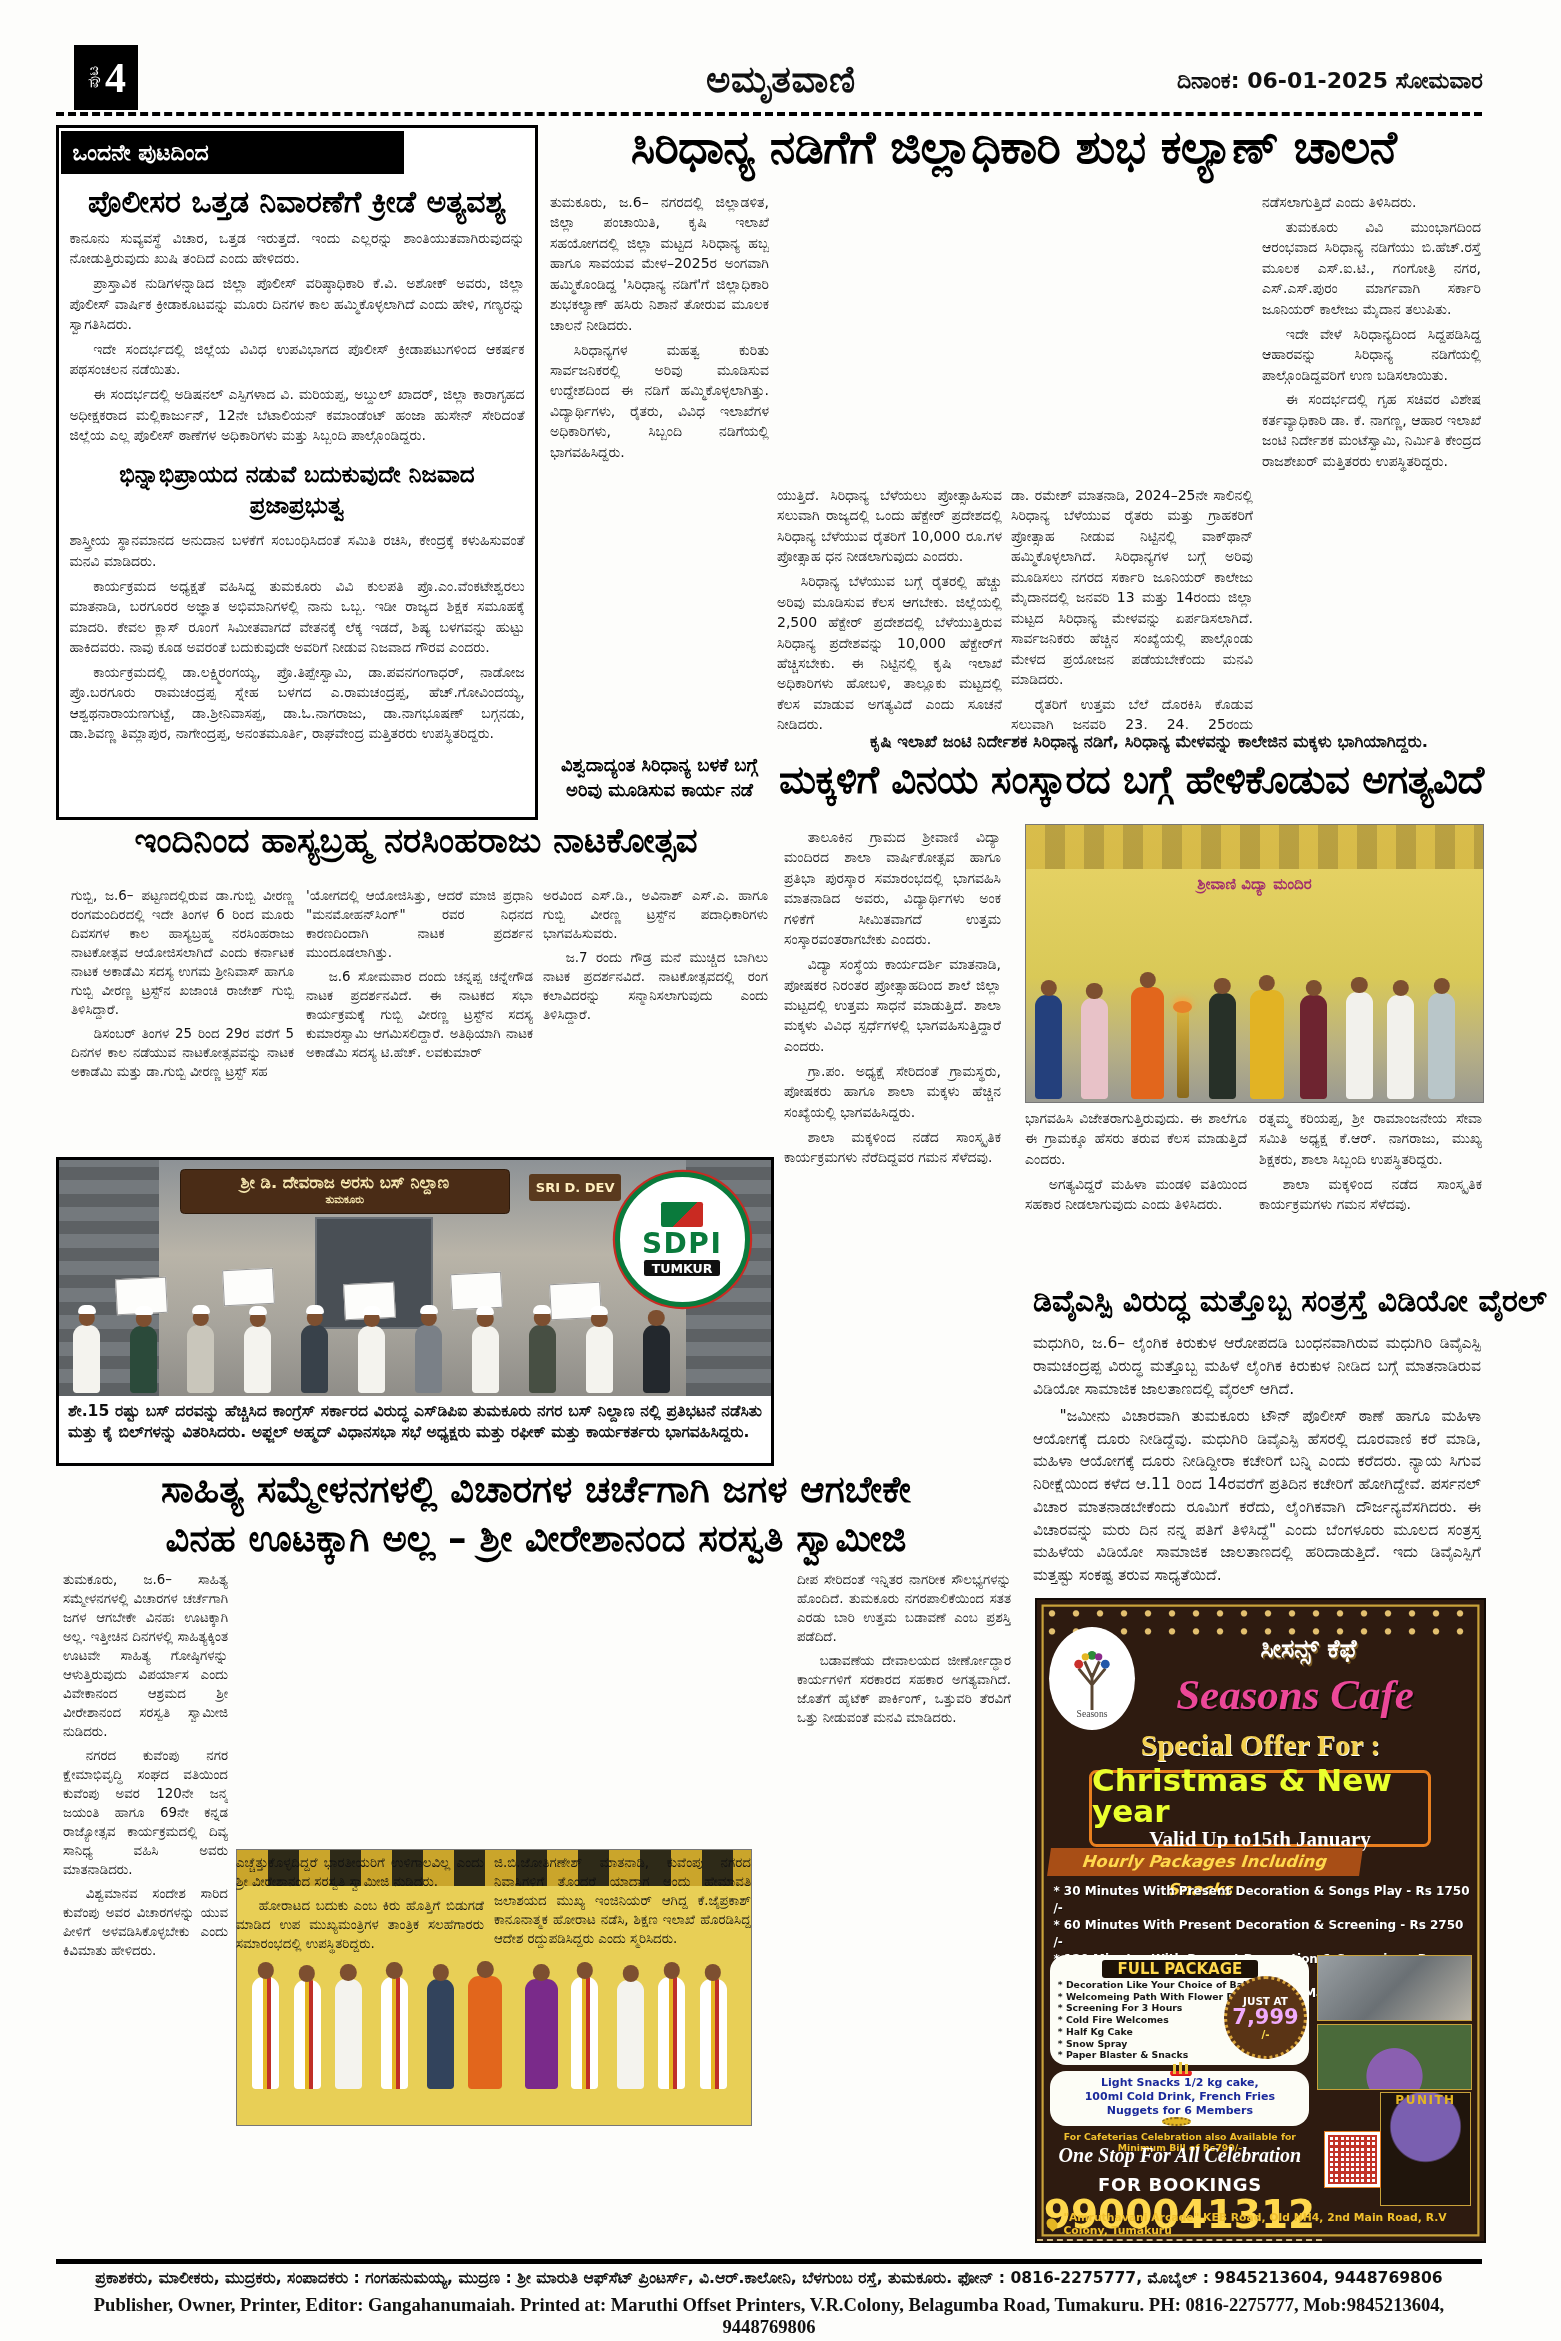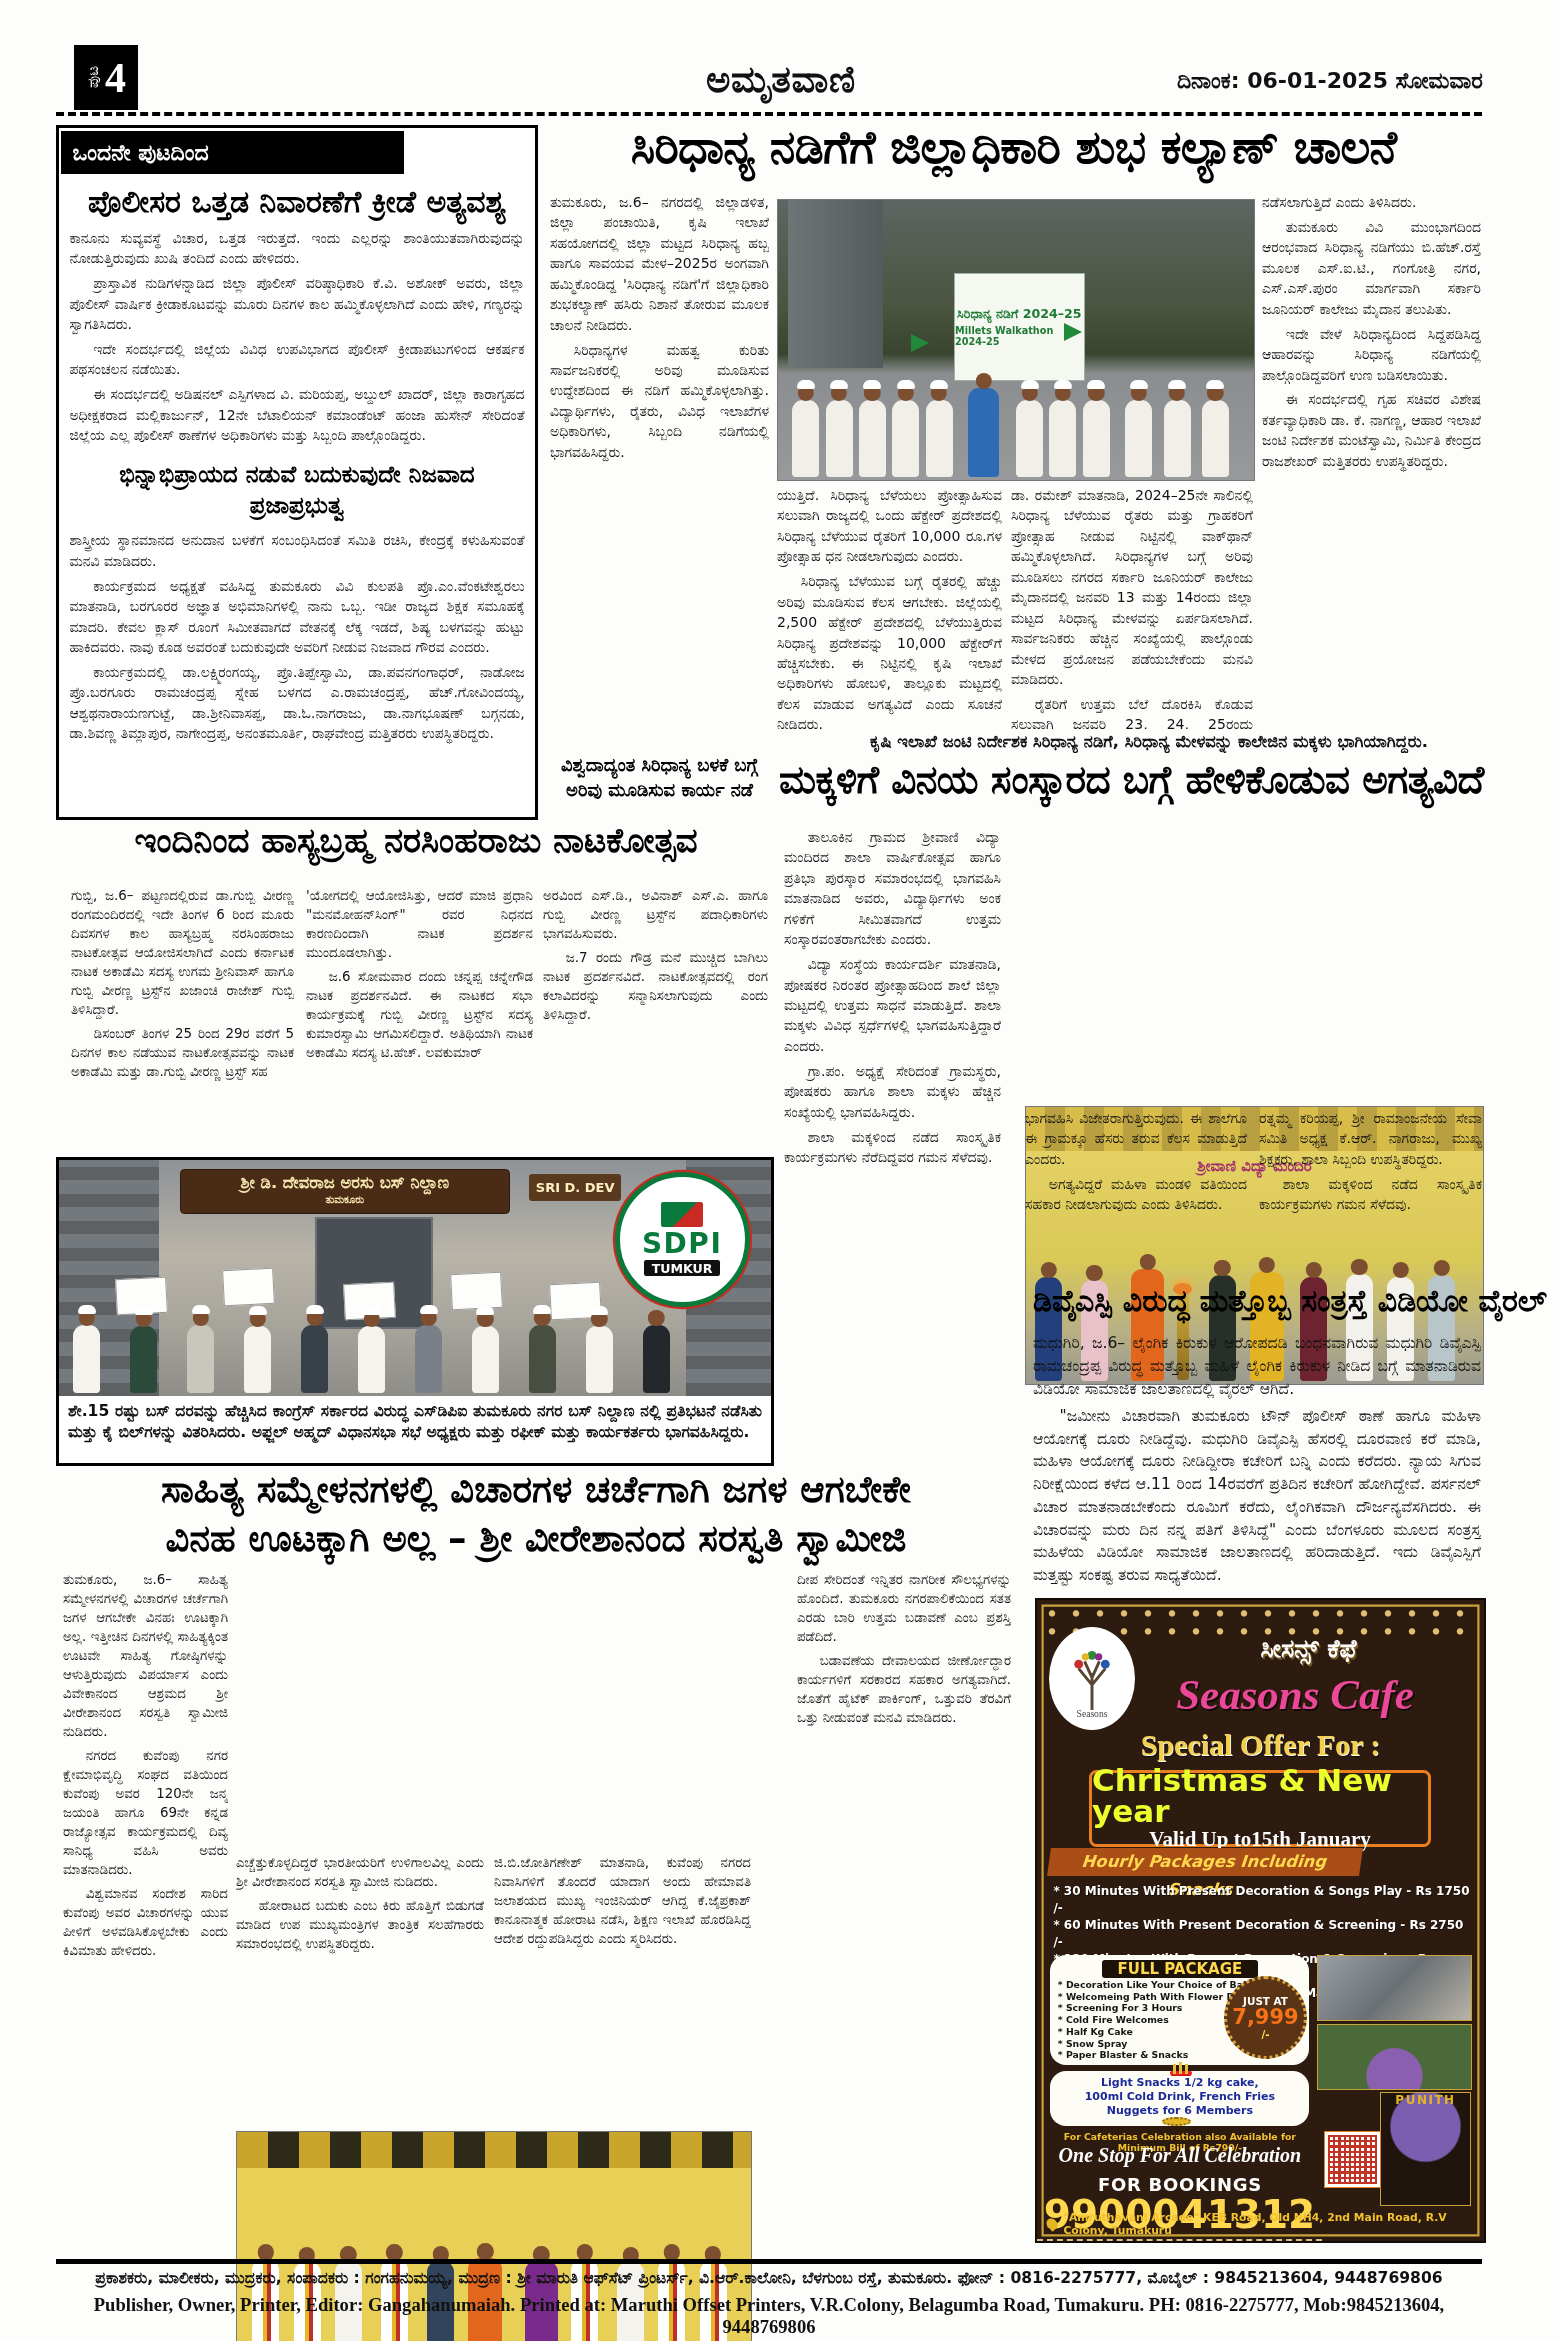--- a/index.html
+++ b/index.html
@@ -74,43 +74,20 @@
   </div>
 
   <div class="abs hl c" style="left:546px;top:120px;width:935px;font-size:46px;white-space:nowrap;letter-spacing:-0.7px;">ಸಿರಿಧಾನ್ಯ ನಡಿಗೆಗೆ ಜಿಲ್ಲಾಧಿಕಾರಿ ಶುಭ ಕಲ್ಯಾಣ್ ಚಾಲನೆ</div>
 
   <div class="abs body-col clip" style="left:550px;top:192px;width:219px;height:556px;">
     <p class="p0">ತುಮಕೂರು, ಜ.6– ನಗರದಲ್ಲಿ ಜಿಲ್ಲಾಡಳಿತ, ಜಿಲ್ಲಾ ಪಂಚಾಯಿತಿ, ಕೃಷಿ ಇಲಾಖೆ ಸಹಯೋಗದಲ್ಲಿ ಜಿಲ್ಲಾ ಮಟ್ಟದ ಸಿರಿಧಾನ್ಯ ಹಬ್ಬ ಹಾಗೂ ಸಾವಯವ ಮೇಳ–2025ರ ಅಂಗವಾಗಿ ಹಮ್ಮಿಕೊಂಡಿದ್ದ 'ಸಿರಿಧಾನ್ಯ ನಡಿಗೆ'ಗೆ ಜಿಲ್ಲಾಧಿಕಾರಿ ಶುಭಕಲ್ಯಾಣ್ ಹಸಿರು ನಿಶಾನೆ ತೋರುವ ಮೂಲಕ ಚಾಲನೆ ನೀಡಿದರು.</p>
     <p class="p">ಸಿರಿಧಾನ್ಯಗಳ ಮಹತ್ವ ಕುರಿತು ಸಾರ್ವಜನಿಕರಲ್ಲಿ ಅರಿವು ಮೂಡಿಸುವ ಉದ್ದೇಶದಿಂದ ಈ ನಡಿಗೆ ಹಮ್ಮಿಕೊಳ್ಳಲಾಗಿತ್ತು. ವಿದ್ಯಾರ್ಥಿಗಳು, ರೈತರು, ವಿವಿಧ ಇಲಾಖೆಗಳ ಅಧಿಕಾರಿಗಳು, ಸಿಬ್ಬಂದಿ ನಡಿಗೆಯಲ್ಲಿ ಭಾಗವಹಿಸಿದ್ದರು.</p>
   </div>
   <div class="abs hl c clip" style="left:550px;top:752px;width:219px;height:61px;font-size:18px;line-height:1.4;">ವಿಶ್ವದಾದ್ಯಂತ ಸಿರಿಧಾನ್ಯ ಬಳಕೆ ಬಗ್ಗೆ ಅರಿವು ಮೂಡಿಸುವ ಕಾರ್ಯ ನಡೆ</div>
 
-  <div class="abs photo" style="left:777px;top:199px;width:476px;height:280px;
-       background:linear-gradient(180deg,#5d6662 0%,#4a543f 38%,#39452f 55%,#8b8e90 62%,#97999b 100%);">
-    <div class="abs" style="left:2%;top:0;width:20%;height:60%;background:linear-gradient(90deg,#6f7477,#555a5d);"></div>
-    <div class="abs" style="left:70%;top:0;width:30%;height:58%;background:repeating-linear-gradient(90deg,#2f3b28 0 10.4px,#42503а 10.4px 21px,#3a4731 21px 31px);"></div>
-    <div class="abs" style="left:37%;top:26%;width:27%;height:38%;background:#f5f8f1;border:1.5px solid #9fb3a4;display:flex;flex-direction:column;align-items:center;justify-content:center;gap:3px;">
-      <span style="color:#1e7a34;font-weight:bold;font-size:12.6px;">ಸಿರಿಧಾನ್ಯ ನಡಿಗೆ 2024–25</span>
-      <span style="color:#1e7a34;font-weight:bold;font-size:9.7px;">Millets Walkathon 2024-25</span>
-    </div>
-    <span class="flag" style="left:28%;top:48%;"></span>
-    <span class="flag" style="left:60%;top:44%;"></span>
-    <i class="fg cap" style="left:3%;"></i>
-    <i class="fg cap" style="left:10%;"></i>
-    <i class="fg cap" style="left:17%;"></i>
-    <i class="fg cap" style="left:24%;"></i>
-    <i class="fg cap" style="left:31%;"></i>
-    <i class="fg" style="left:40%;width:31px;height:89px;--c:#2e6bb5;"></i>
-    <i class="fg cap" style="left:50%;"></i>
-    <i class="fg cap" style="left:57%;"></i>
-    <i class="fg cap" style="left:64%;"></i>
-    <i class="fg cap" style="left:73%;"></i>
-    <i class="fg cap" style="left:81%;"></i>
-    <i class="fg cap" style="left:89%;"></i>
-  </div>
 
   <div class="abs body-col clip" style="left:777px;top:485px;width:225px;height:244px;">
     <p class="p0">ಯುತ್ತಿದೆ. ಸಿರಿಧಾನ್ಯ ಬೆಳೆಯಲು ಪ್ರೋತ್ಸಾಹಿಸುವ ಸಲುವಾಗಿ ರಾಜ್ಯದಲ್ಲಿ ಒಂದು ಹೆಕ್ಟೇರ್ ಪ್ರದೇಶದಲ್ಲಿ ಸಿರಿಧಾನ್ಯ ಬೆಳೆಯುವ ರೈತರಿಗೆ 10,000 ರೂ.ಗಳ ಪ್ರೋತ್ಸಾಹ ಧನ ನೀಡಲಾಗುವುದು ಎಂದರು.</p>
     <p class="p">ಸಿರಿಧಾನ್ಯ ಬೆಳೆಯುವ ಬಗ್ಗೆ ರೈತರಲ್ಲಿ ಹೆಚ್ಚು ಅರಿವು ಮೂಡಿಸುವ ಕೆಲಸ ಆಗಬೇಕು. ಜಿಲ್ಲೆಯಲ್ಲಿ 2,500 ಹೆಕ್ಟೇರ್ ಪ್ರದೇಶದಲ್ಲಿ ಬೆಳೆಯುತ್ತಿರುವ ಸಿರಿಧಾನ್ಯ ಪ್ರದೇಶವನ್ನು 10,000 ಹೆಕ್ಟೇರ್‌ಗೆ ಹೆಚ್ಚಿಸಬೇಕು. ಈ ನಿಟ್ಟಿನಲ್ಲಿ ಕೃಷಿ ಇಲಾಖೆ ಅಧಿಕಾರಿಗಳು ಹೋಬಳಿ, ತಾಲ್ಲೂಕು ಮಟ್ಟದಲ್ಲಿ ಕೆಲಸ ಮಾಡುವ ಅಗತ್ಯವಿದೆ ಎಂದು ಸೂಚನೆ ನೀಡಿದರು.</p>
 
   </div>
   <div class="abs body-col clip" style="left:1011px;top:485px;width:242px;height:244px;">
     <p class="p0">ಡಾ. ರಮೇಶ್ ಮಾತನಾಡಿ, 2024–25ನೇ ಸಾಲಿನಲ್ಲಿ ಸಿರಿಧಾನ್ಯ ಬೆಳೆಯುವ ರೈತರು ಮತ್ತು ಗ್ರಾಹಕರಿಗೆ ಪ್ರೋತ್ಸಾಹ ನೀಡುವ ನಿಟ್ಟಿನಲ್ಲಿ ವಾಕ್‌ಥಾನ್ ಹಮ್ಮಿಕೊಳ್ಳಲಾಗಿದೆ. ಸಿರಿಧಾನ್ಯಗಳ ಬಗ್ಗೆ ಅರಿವು ಮೂಡಿಸಲು ನಗರದ ಸರ್ಕಾರಿ ಜೂನಿಯರ್ ಕಾಲೇಜು ಮೈದಾನದಲ್ಲಿ ಜನವರಿ 13 ಮತ್ತು 14ರಂದು ಜಿಲ್ಲಾ ಮಟ್ಟದ ಸಿರಿಧಾನ್ಯ ಮೇಳವನ್ನು ಏರ್ಪಡಿಸಲಾಗಿದೆ. ಸಾರ್ವಜನಿಕರು ಹೆಚ್ಚಿನ ಸಂಖ್ಯೆಯಲ್ಲಿ ಪಾಲ್ಗೊಂಡು ಮೇಳದ ಪ್ರಯೋಜನ ಪಡೆಯಬೇಕೆಂದು ಮನವಿ ಮಾಡಿದರು.</p>
     <p class="p">ರೈತರಿಗೆ ಉತ್ತಮ ಬೆಲೆ ದೊರಕಿಸಿ ಕೊಡುವ ಸಲುವಾಗಿ ಜನವರಿ 23, 24, 25ರಂದು ಬೆಂಗಳೂರಿನಲ್ಲಿ ಅಂತಾರಾಷ್ಟ್ರೀಯ ಸಿರಿಧಾನ್ಯ ಮೇಳವನ್ನು ಹಮ್ಮಿಕೊಳ್ಳಲಾಗಿದೆ. ಅಂತಾರಾಷ್ಟ್ರೀಯ ಸಿರಿಧಾನ್ಯ ಮೇಳದ ಪೂರ್ವಭಾವಿಯಾಗಿ ಜಿಲ್ಲಾ ಕೇಂದ್ರದಲ್ಲಿ ಸಿರಿಧಾನ್ಯ ನಡಿಗೆ, ಸಿರಿಧಾನ್ಯ ಮೇಳವನ್ನು ಹಮ್ಮಿಕೊಳ್ಳಲಾಗಿದೆ.</p>
   </div>
@@ -286,21 +263,21 @@
         <div>* Welcomeing Path With Flower Petals</div>
         <div>* Screening For 3 Hours</div>
         <div>* Cold Fire Welcomes</div>
         <div>* Half Kg Cake</div>
         <div>* Snow Spray</div>
         <div>* Paper Blaster &amp; Snacks</div>
       </div>
     </div>
     <div class="abs c" style="left:187px;top:376px;width:77px;height:77px;border-radius:50%;background:#5a3415;border:3.7px dotted #d9a43a;display:flex;flex-direction:column;align-items:center;justify-content:center;">
       <span style="color:#fff;font-weight:bold;font-size:10.4px;">JUST AT</span>
-      <span style="color:#f97316;font-weight:bold;font-size:21px;line-height:1;">7,999</span>
+      <span style="color:#f0abfc;font-weight:bold;font-size:21px;line-height:1;">7,999</span>
       <span style="color:#ffe14d;font-weight:bold;font-size:10.4px;">/-</span>
     </div>
 
     <div class="abs" style="left:280px;top:355px;width:153px;height:64px;border:1.5px solid #c9a23a;background:linear-gradient(135deg,#9aa0a4 0%,#6a7074 50%,#b9b4a8 100%);"></div>
     <div class="abs" style="left:280px;top:424px;width:153px;height:64px;border:1.5px solid #c9a23a;background:radial-gradient(circle at 50% 80%,#8a5fb0 0 30%,#4a6a3a 31% 100%);"></div>
     <div class="abs" style="left:343px;top:492px;width:89px;height:112px;border:1.5px solid #c9a23a;background:radial-gradient(circle at 50% 30%,#7a5fb0 0 38%,#20150c 40% 100%);display:flex;align-items:flex-start;justify-content:center;">
       <span style="color:#e4b622;font-weight:bold;font-size:12px;letter-spacing:1.5px;">PUNITH</span>
     </div>
 
     <div class="abs adwhite" style="left:13.4px;top:471px;width:259px;height:55px;display:flex;align-items:center;flex-direction:column;">

